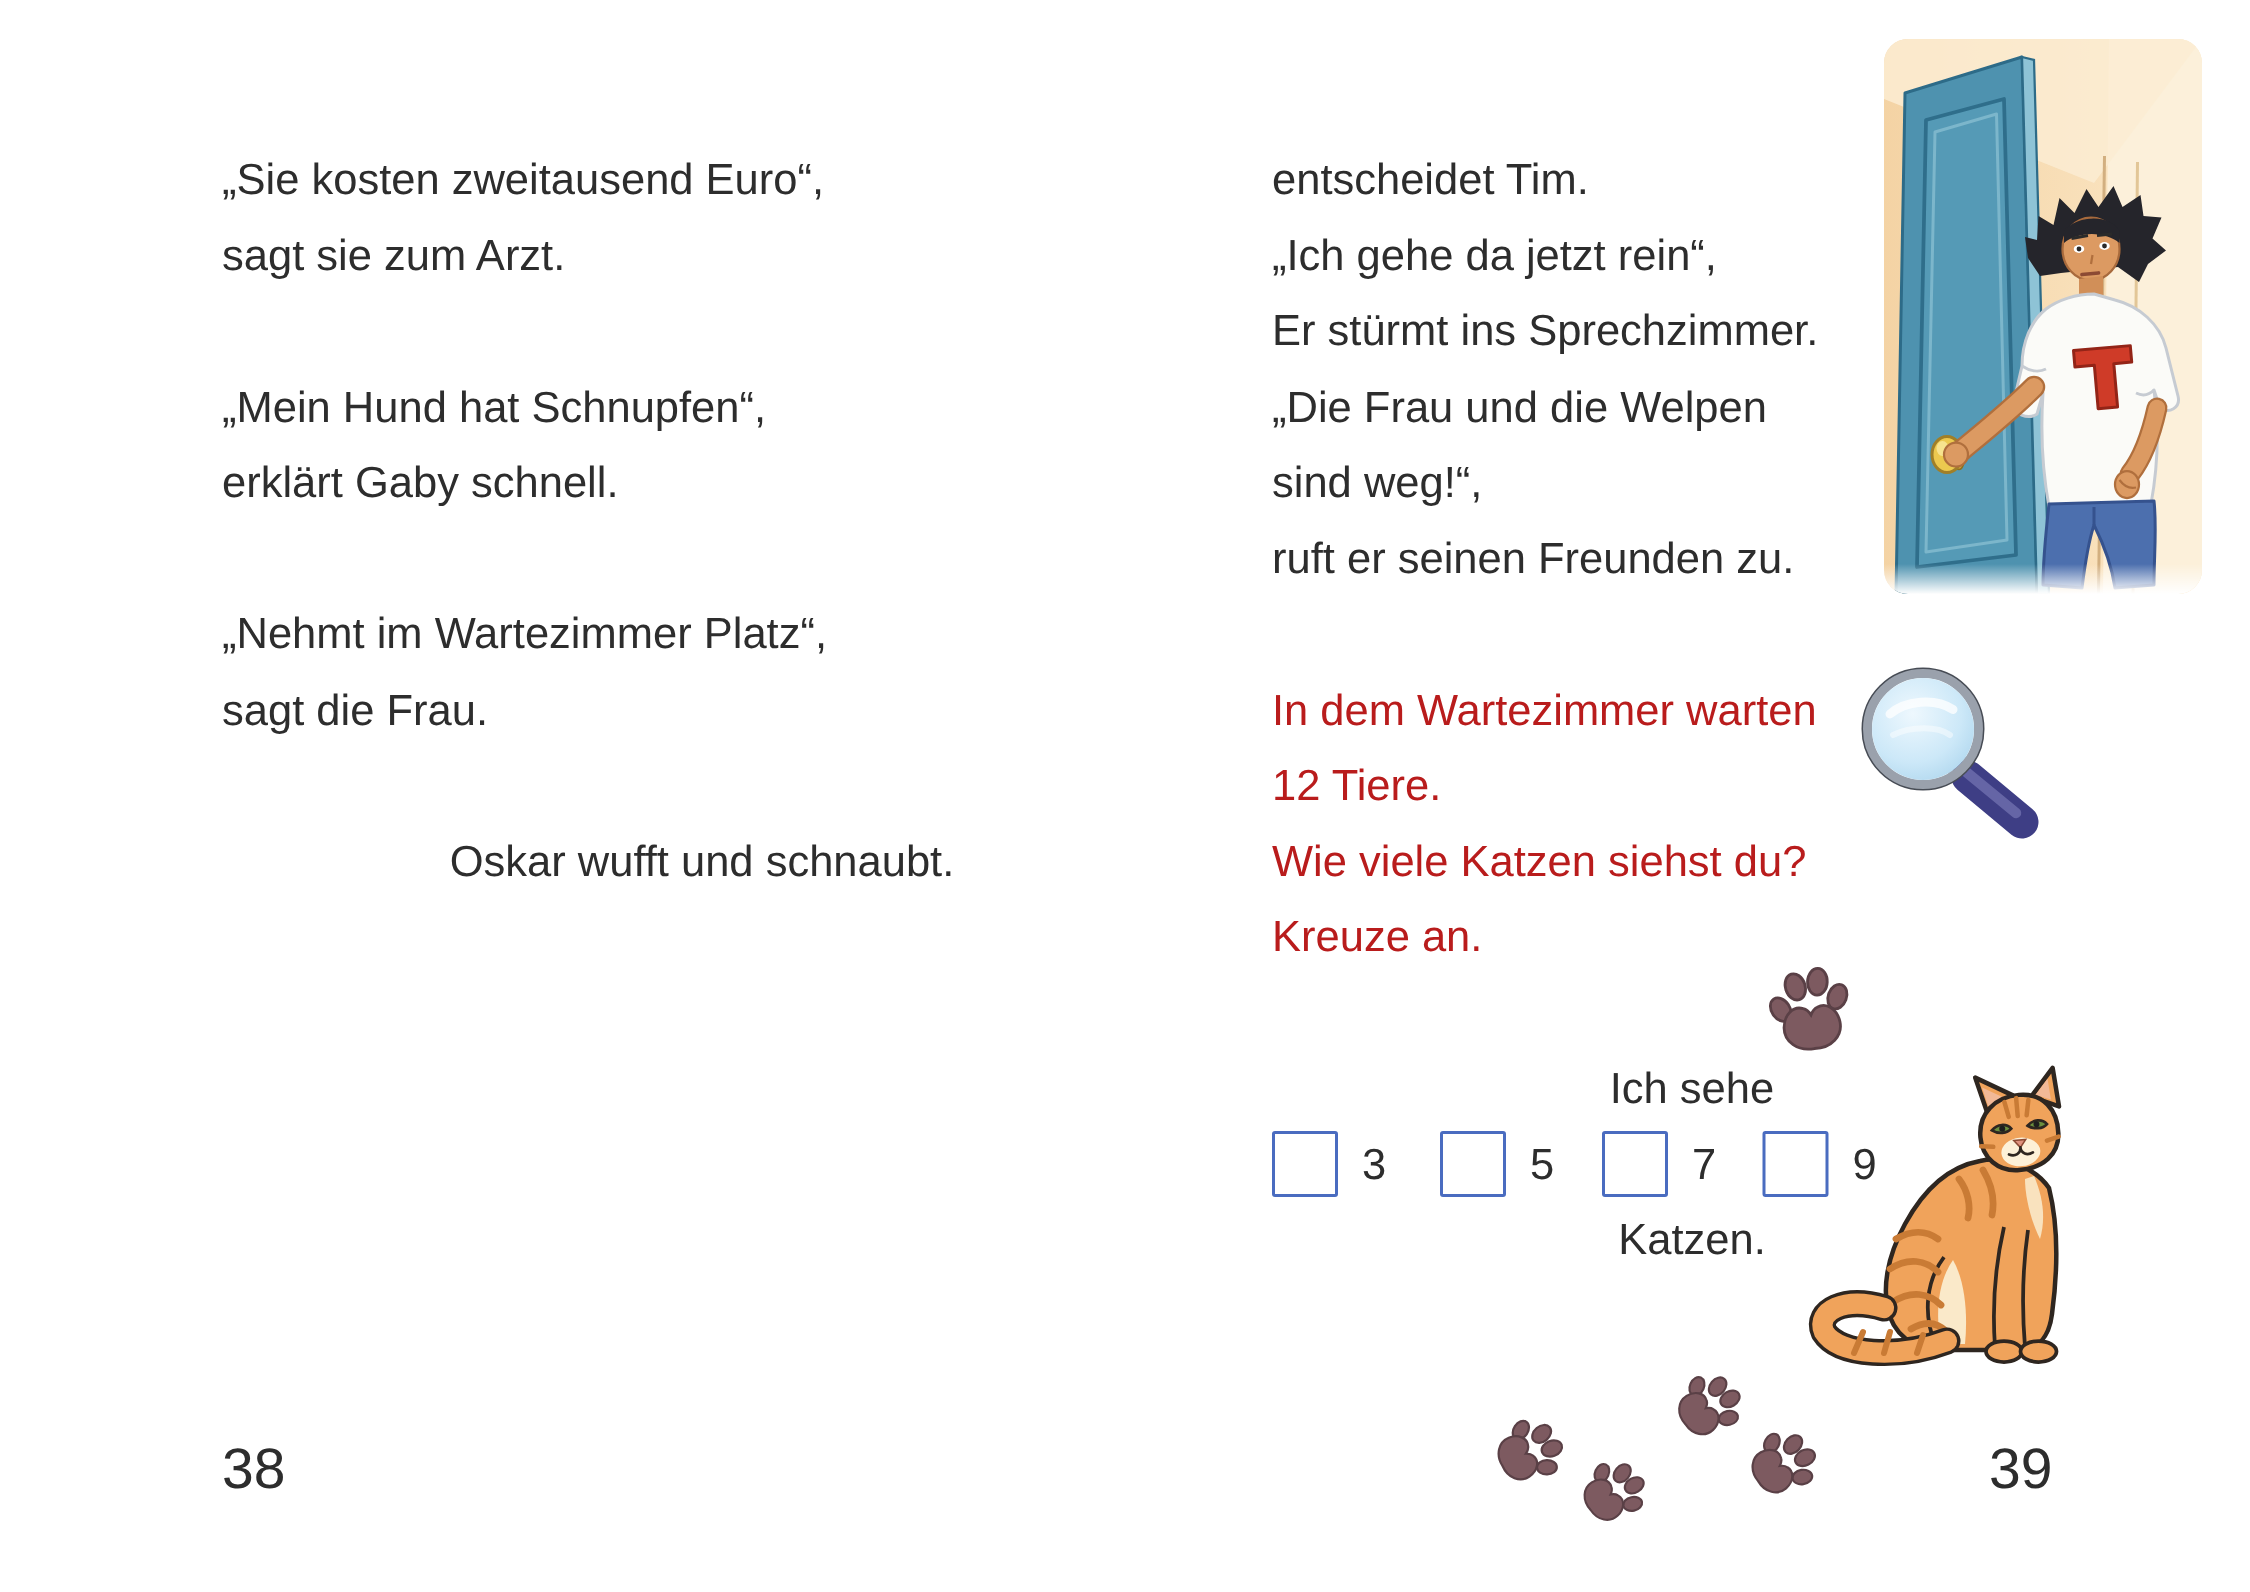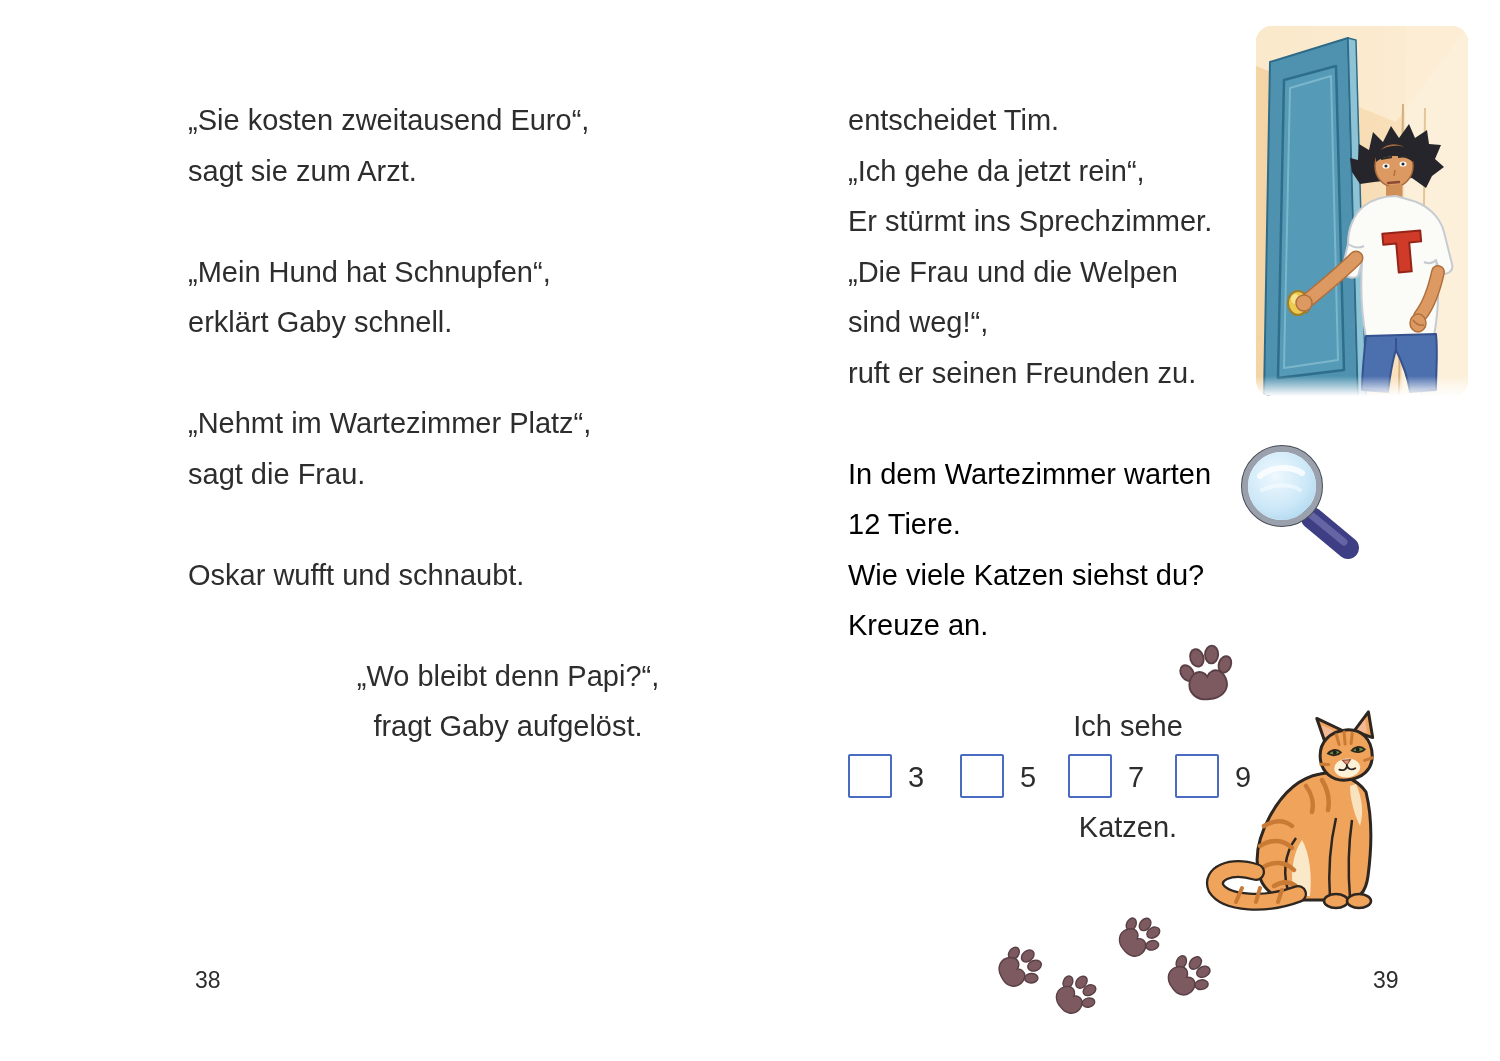--- a/index.html
+++ b/index.html
@@ -1,28 +1,28 @@
 <!DOCTYPE html>
 <html><head>
 <meta charset="utf-8">
 <style>
   * { margin: 0; padding: 0; box-sizing: border-box; }
   html, body { width: 1500px; height: 1061px; background: #ffffff; overflow: hidden; }
   body { font-family: "Liberation Sans", sans-serif; color: #2d2d2d; }
   .spread { position: relative; width: 1500px; height: 1061px; background: #fff; }
 
   .text-col { position: absolute; top: 95px; font-size: 29px; line-height: 50.5px; white-space: nowrap; }
-  .left-col  { left: 148px; width: 640px; margin-left: 40px; }
+  .left-col  { left: 148px; width: 640px; }
   .right-col { left: 848px; width: 560px; }
   .stanza { margin: 0 0 50.5px 0; }
   .stanza:last-child { margin-bottom: 0; text-align: center; }
   .line { display: block; }
-  .task { color: #000000; }
-
-  .page-number { position: absolute; top: 963px; font-size: 23px; line-height: 34px; margin-left: 47px; }
+  .task { color: #b91c1c; }
+
+  .page-number { position: absolute; top: 963px; font-size: 38px; line-height: 34px; }
   .page-number.left  { left: 148px; }
   .page-number.right { left: 1326px; text-align: center; }
 
   .cb-row { position: relative; height: 50.5px; }
   .cb-group { position: absolute; top: 0; height: 50.5px; }
   .checkbox { position: absolute; left: 0; top: 2px; width: 44px; height: 44px;
               border: 2px solid #4a6cc0; border-radius: 2px; background: #fff; cursor: pointer; }
   .cb-label { position: absolute; left: 60px; top: 0; line-height: 50.5px; font-size: 29px; }
 
   .illu { position: absolute; }
@@ -50,24 +50,20 @@
     <p class="stanza">
       <span class="line">„Mein Hund hat Schnupfen“,</span>
       <span class="line">erklärt Gaby schnell.</span>
     </p>
     <p class="stanza">
       <span class="line">„Nehmt im Wartezimmer Platz“,</span>
       <span class="line">sagt die Frau.</span>
     </p>
     <p class="stanza">
       <span class="line">Oskar wufft und schnaubt.</span>
-    </p>
-    <p class="stanza">
-      <span class="line">„Wo bleibt denn Papi?“,</span>
-      <span class="line">fragt Gaby aufgelöst.</span>
     </p>
   </div>
   <div class="page-number left">38</div>
 
   <div class="text-col right-col">
     <p class="stanza">
       <span class="line">entscheidet Tim.</span>
       <span class="line">„Ich gehe da jetzt rein“,</span>
       <span class="line">Er stürmt ins Sprechzimmer.</span>
       <span class="line">„Die Frau und die Welpen</span>

